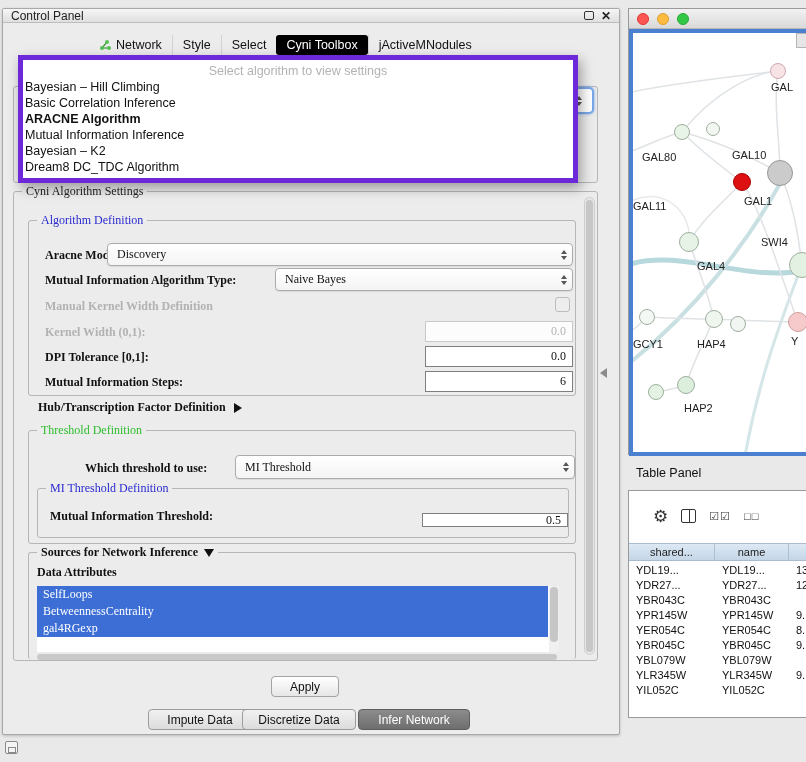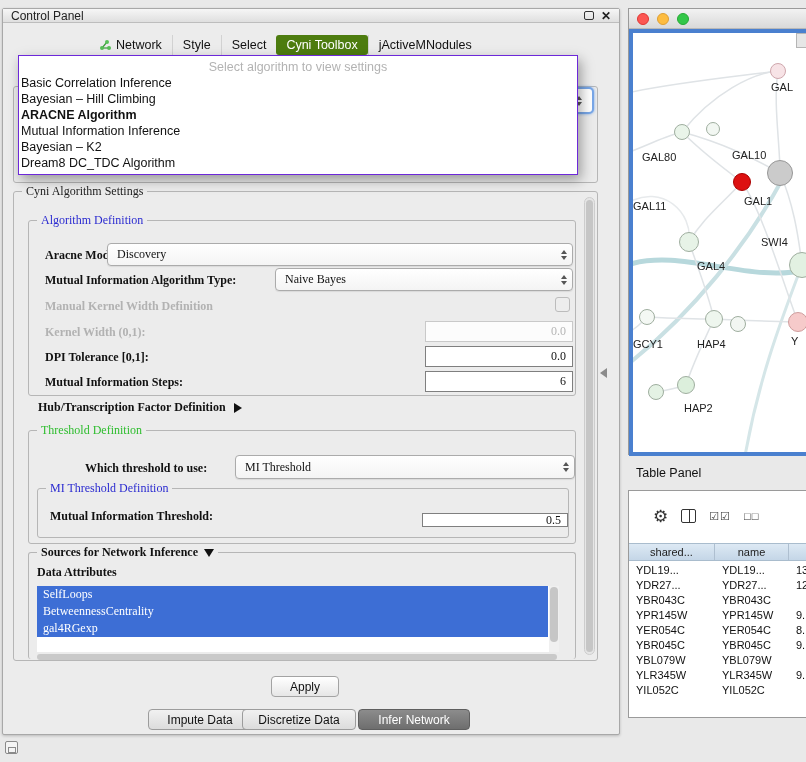--- a/index.html
+++ b/index.html
@@ -17,21 +17,21 @@
   .cp-title { font-size:12px; color:#222; }
   .cp-winbtns { margin-left:auto; display:flex; gap:7px; align-items:center; }
   .float-glyph { width:10px; height:9px; border:1.5px solid #333; border-radius:2px; }
   .close-glyph { font-size:12px; font-weight:bold; color:#222; line-height:10px; }
 
   .cp-tabbar { position:absolute; left:0; top:23px; right:0; height:26px;
                display:flex; align-items:center; padding-left:86px; }
   .ttab { display:flex; align-items:center; gap:5px; padding:3px 10px; font-size:12.5px;
           color:#111; white-space:nowrap; border-left:1px solid #d2d2d2; }
   .ttab:first-child { border-left:none; }
-  .ttab.active { background:#4d7c0f; color:#fff; border-radius:3px; border-left:none; }
+  .ttab.active { background:#000000; color:#fff; border-radius:3px; border-left:none; }
   .net-tab-icon { width:12px; height:12px; display:inline-block; }
 
   
   .group { position:absolute; border:1px solid #b6b6b6; border-radius:3px; }
   .legend { position:absolute; top:-8px; left:8px; background:#ececec; padding:0 4px;
             font-size:12px; color:#222; white-space:nowrap; }
   .legend.blue { color:#2a2ad0; }
   .legend.green { color:#2dbd2d; }
   .legend.boldblk { font-weight:bold; color:#111; display:flex; align-items:center; gap:6px; }
 
@@ -80,21 +80,21 @@
           background:linear-gradient(#f1f1f1,#dcdcdc); font-size:12px; color:#111;
           display:flex; align-items:center; justify-content:center; }
   .btab.active { background:linear-gradient(#8c8c8c,#6e6e6e); color:#fff; border-color:#5e5e5e; }
 
   .collapse-arrow { position:absolute; left:600px; top:368px; width:0; height:0;
                     border-top:5px solid transparent; border-bottom:5px solid transparent;
                     border-right:7px solid #8b8b8b; }
 
   
   .popup { position:absolute; left:18px; top:55px; width:560px; background:#fff;
-           border:1px solid #6d28d9; box-shadow:3px 5px 12px rgba(0,0,0,0.35); z-index:60;
+           border:5px solid #6d28d9; box-shadow:3px 5px 12px rgba(0,0,0,0.35); z-index:60;
            padding:3px 0; }
   .popup .ph { text-align:center; color:#b3b3b3; font-size:12.5px; height:16px; line-height:16px; }
   .popup .item { font-size:12.5px; height:16px; line-height:16px; padding-left:2px; color:#111; }
   .popup .item.selected { font-weight:bold; }
 
   .combo-remnant { position:absolute; left:563px; top:87px; width:31px; height:27px;
                    background:#fff; border:2px solid #78a7e8; border-radius:5px;
                    box-shadow:0 0 3px #78a7e8; z-index:5; display:flex; align-items:center;
                    justify-content:center; flex-direction:column; gap:2px; }
 
@@ -292,22 +292,22 @@
 
 <div class="combo-remnant">
   <span class="tri-up"></span>
   <span class="tri-dn"></span>
 </div>
 
 <div class="collapse-arrow"></div>
 
 <div class="popup">
   <div class="ph">Select algorithm to view settings</div>
+  <div class="item">Bayesian – Hill Climbing</div>
   <div class="item">Basic Correlation Inference</div>
-  <div class="item">Bayesian – Hill Climbing</div>
   <div class="item selected">ARACNE Algorithm</div>
   <div class="item">Mutual Information Inference</div>
   <div class="item">Bayesian – K2</div>
   <div class="item">Dream8 DC_TDC Algorithm</div>
 </div>
 
 <div class="net-window">
   <div class="mac-bar">
     <span class="light red"></span>
     <span class="light yellow"></span>

